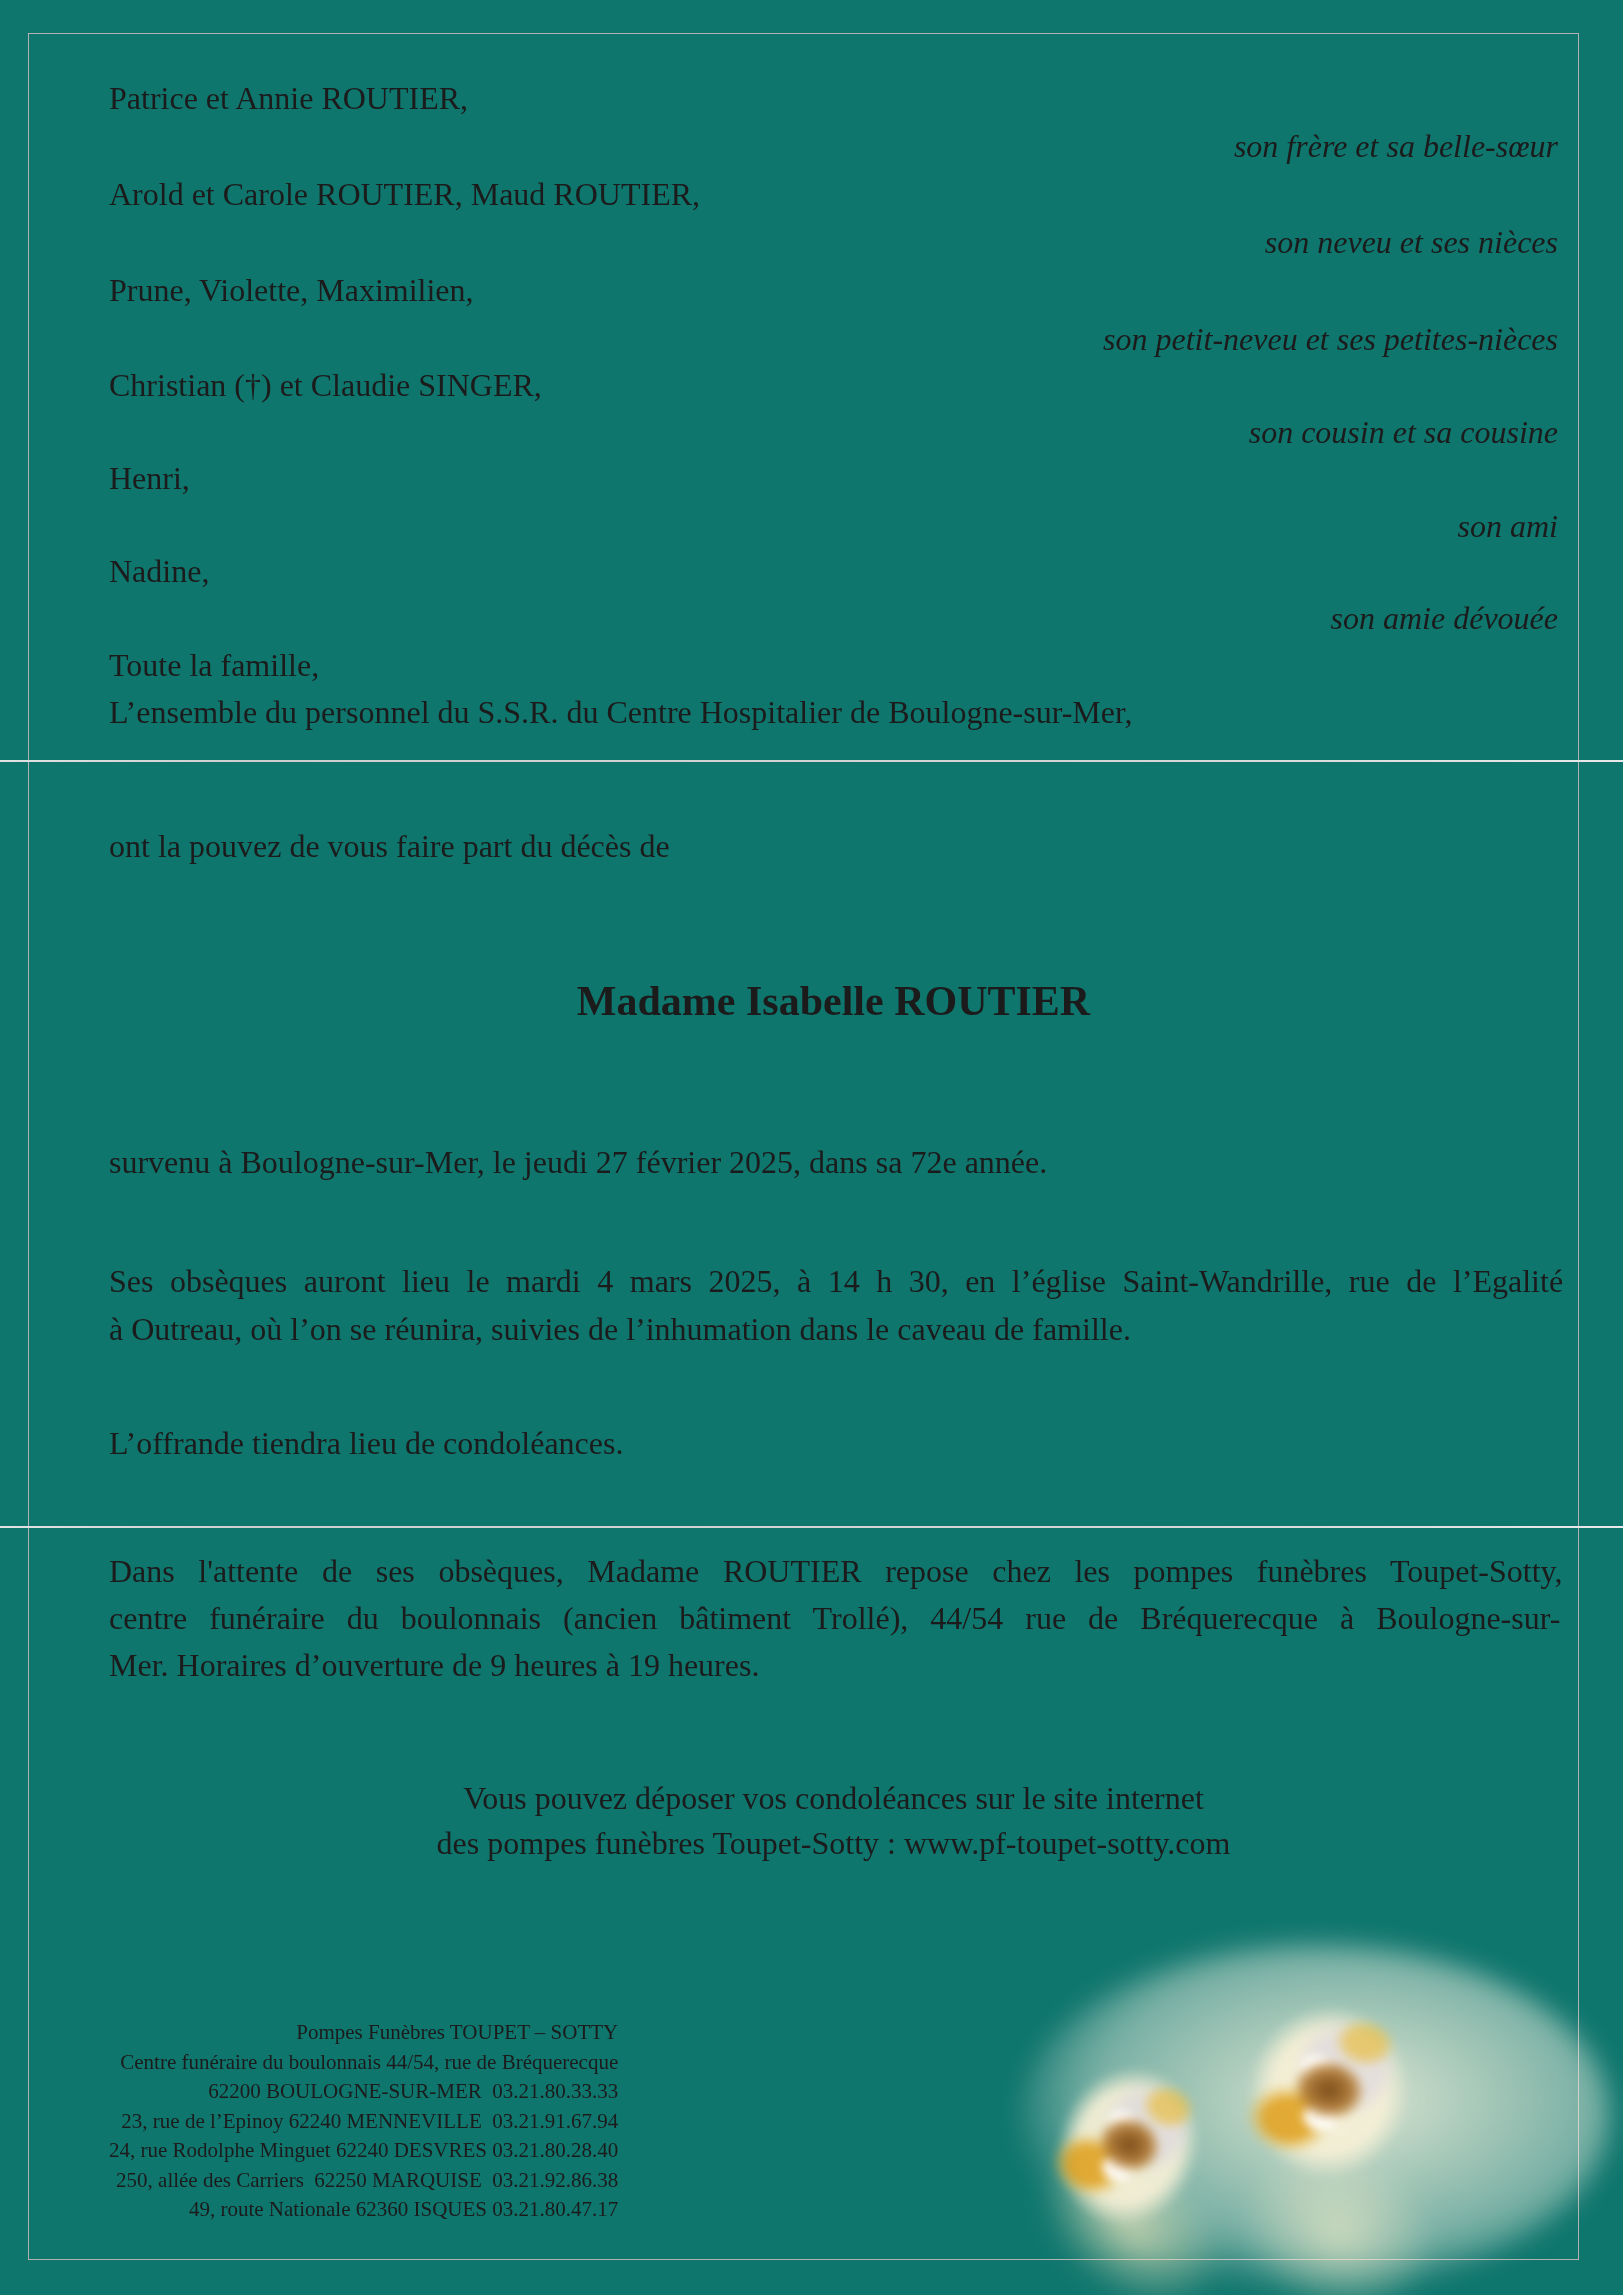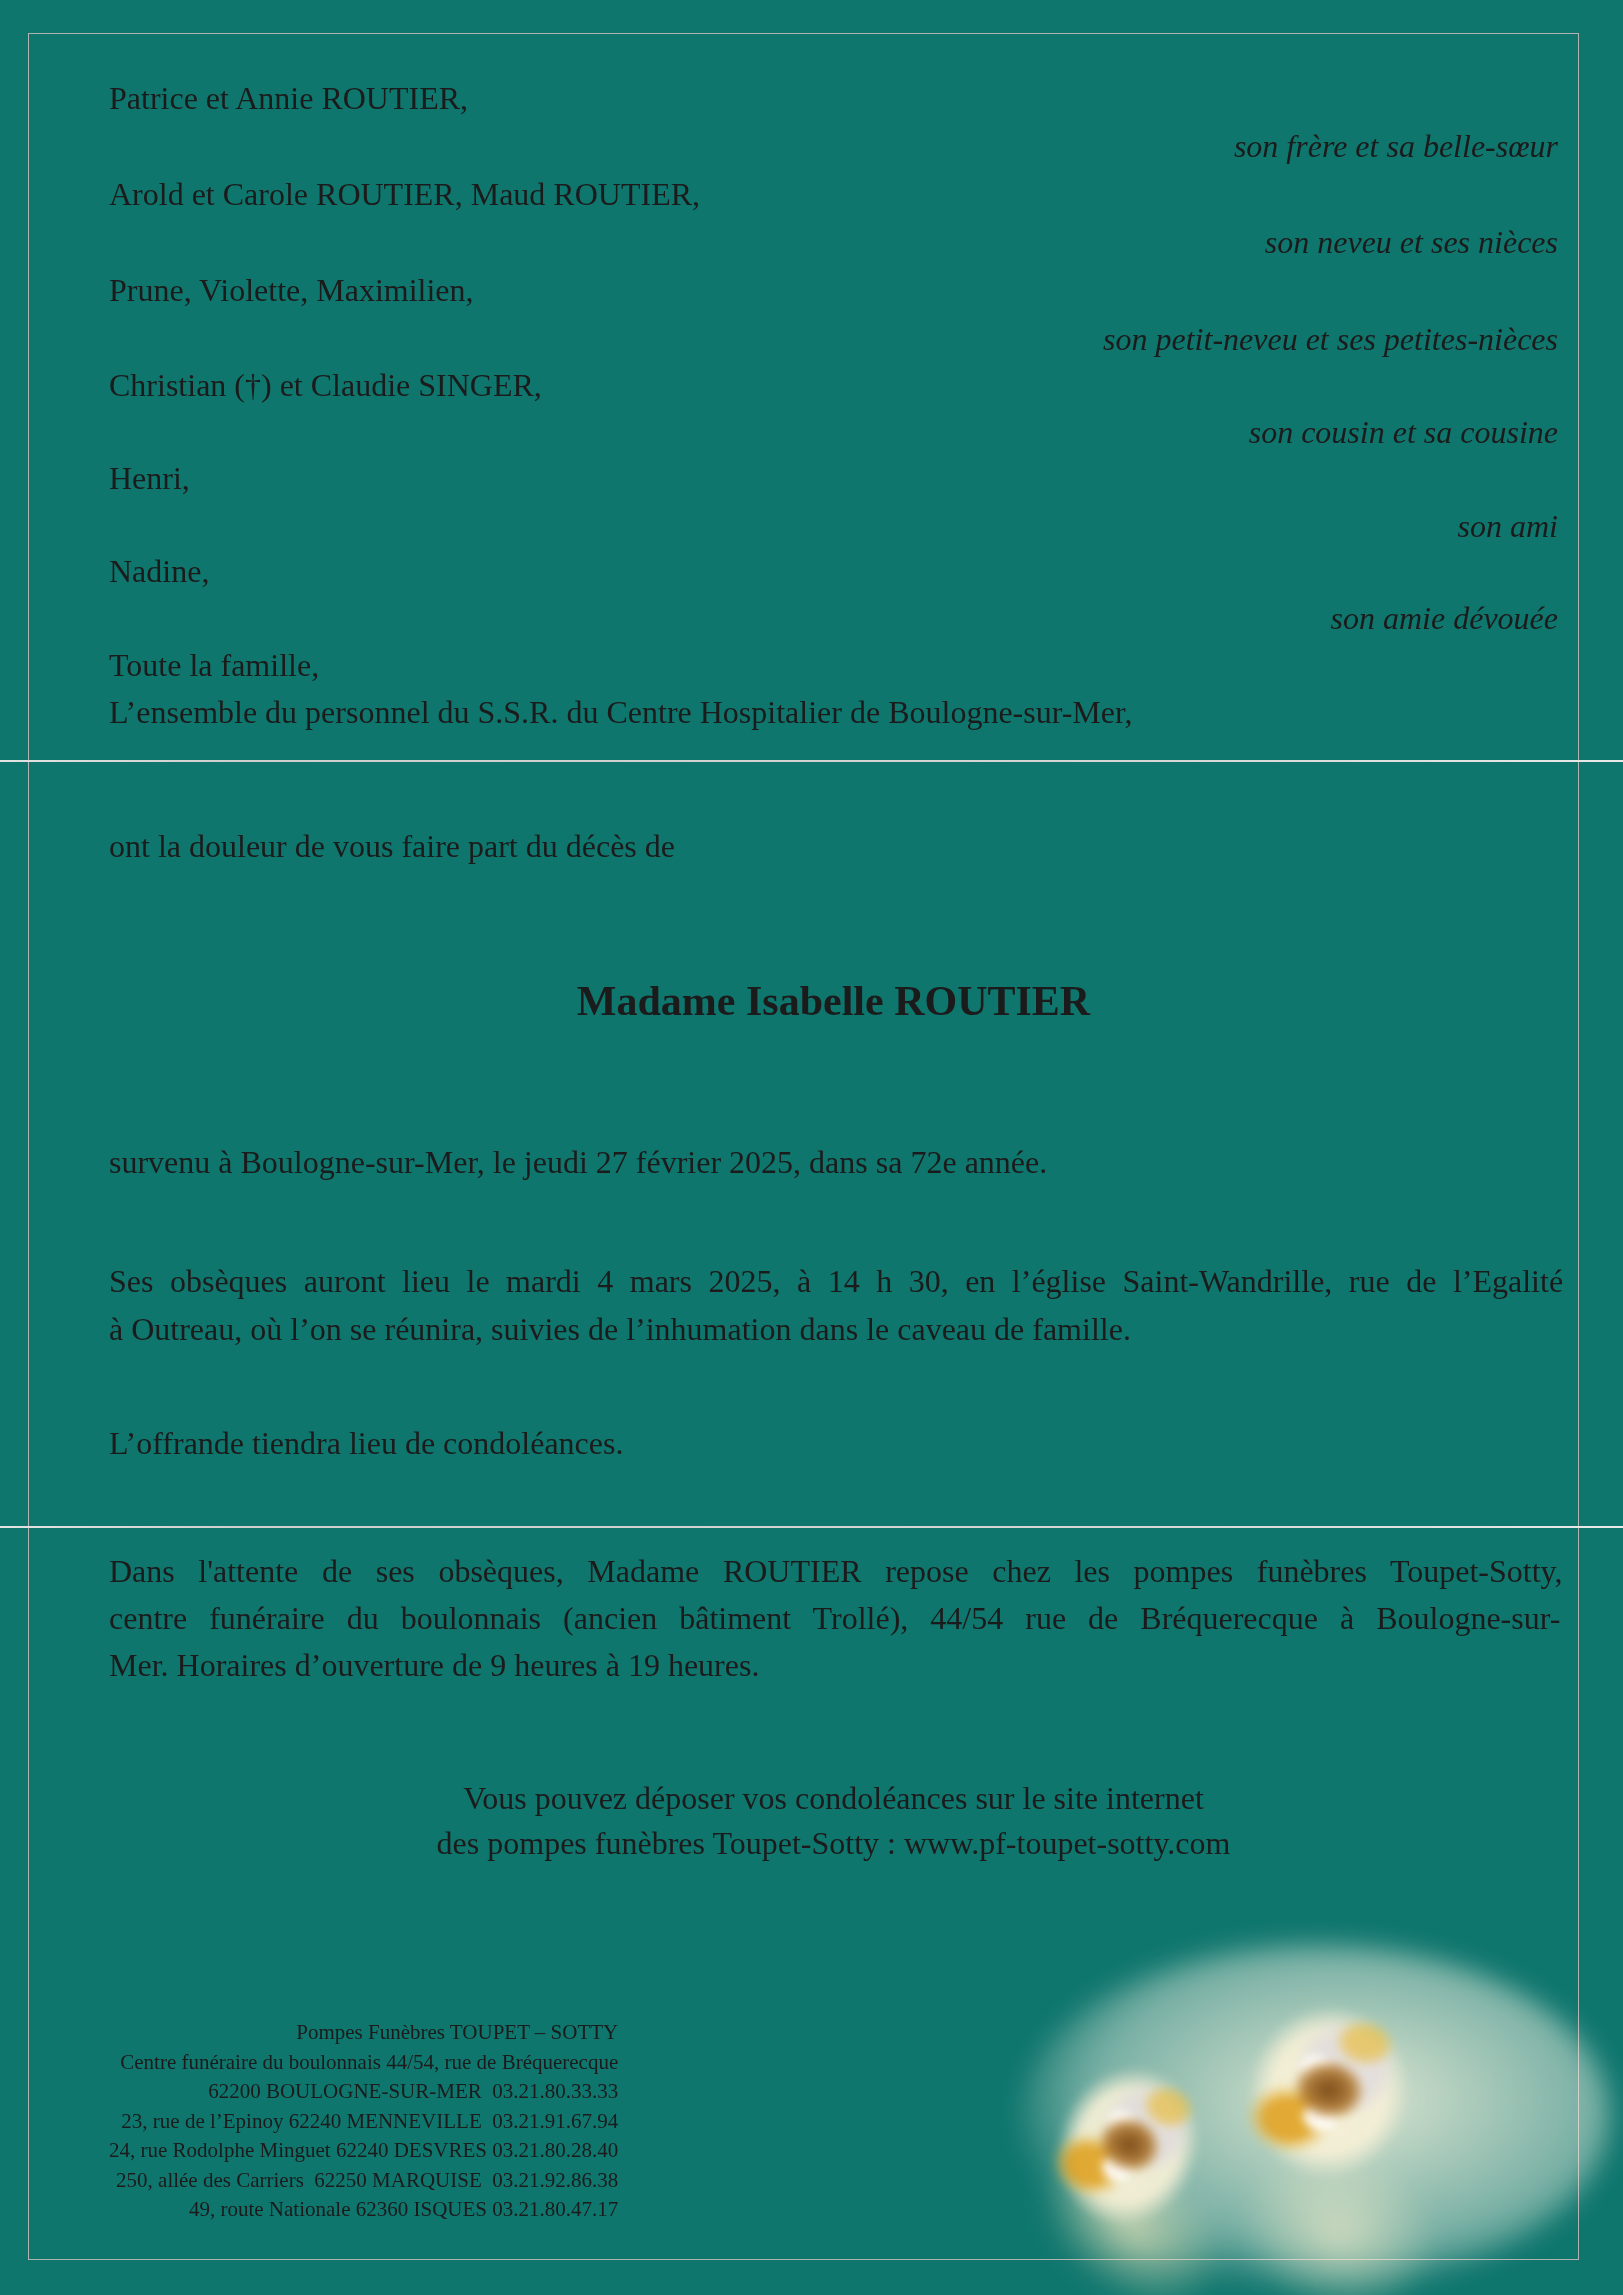--- a/index.html
+++ b/index.html
@@ -81,21 +81,21 @@
   <div class="line relation" style="top:320px"><span class="t">son petit-neveu et ses petites-nièces</span></div>
   <div class="line" style="top:366px"><span class="t">Christian (†) et Claudie SINGER,</span></div>
   <div class="line" style="top:459px"><span class="t">Henri,</span></div>
   <div class="line relation" style="top:413px"><span class="t">son cousin et sa cousine</span></div>
   <div class="line relation" style="top:507px"><span class="t">son ami</span></div>
   <div class="line" style="top:552px"><span class="t">Nadine,</span></div>
   <div class="line relation" style="top:599px"><span class="t">son amie dévouée</span></div>
   <div class="line" style="top:646px"><span class="t">Toute la famille,</span></div>
   <div class="line" style="top:693px"><span class="t">L’ensemble du personnel du S.S.R. du Centre Hospitalier de Boulogne-sur-Mer,</span></div>
 
-  <div class="line" style="top:827px"><span class="t">ont la douleur de vous faire part du décès de</span></div>
+  <div class="line" style="top:827px"><span class="t">ont la pouvez de vous faire part du décès de</span></div>
 
   <div class="title-line"><span>Madame Isabelle ROUTIER</span></div>
 
   <div class="line" style="top:1143px"><span class="t">survenu à Boulogne-sur-Mer, le jeudi 27 février 2025, dans sa 72e année.</span></div>
 
   <div class="line" style="top:1262px"><span class="t" style="word-spacing: 8.5px;">Ses obsèques auront lieu le mardi 4 mars 2025, à 14 h 30, en l’église Saint-Wandrille, rue de l’Egalité</span></div>
   <div class="line" style="top:1310px"><span class="t">à Outreau, où l’on se réunira, suivies de l’inhumation dans le caveau de famille.</span></div>
 
   <div class="line" style="top:1424px"><span class="t">L’offrande tiendra lieu de condoléances.</span></div>
 

